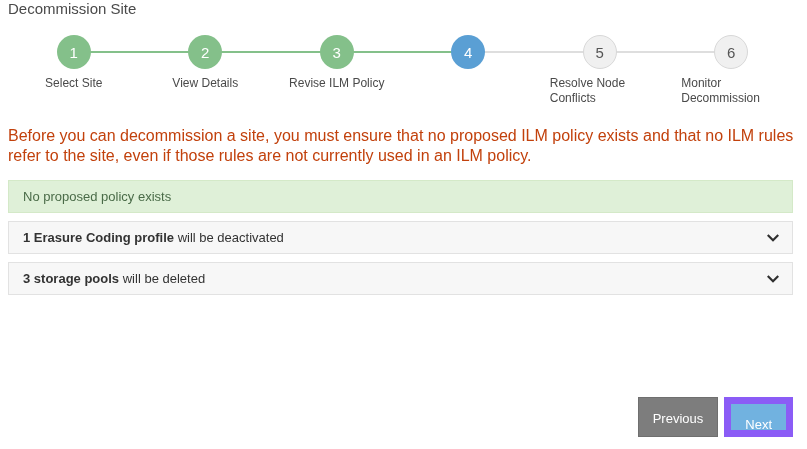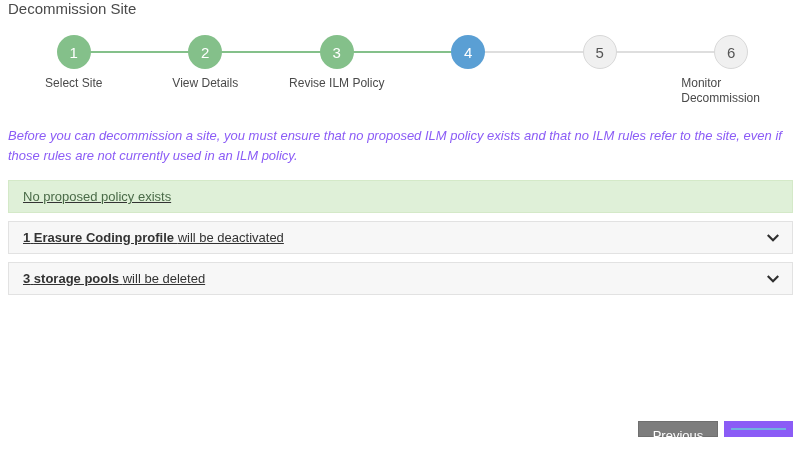--- a/index.html
+++ b/index.html
@@ -87,32 +87,30 @@
     max-width: 100px;
   }
   .step-label.current {
     font-weight: bold;
     color: #333333;
   }
 
   
   .description {
     margin: 20px 8px 0 8px;
-    font-size: 13px;
+    font-size: 16px;
     line-height: 20px;
-    color: #8b5cf6;
+    color: #c2410c;
     width: 790px;
-    font-style: italic;
   }
 
   
   .panels {
     margin: 14px 8px 0 8px;
     width: 785px;
-    text-decoration: underline;
   }
   .panel {
     box-sizing: border-box;
     width: 785px;
     height: 33px;
     display: flex;
     align-items: center;
     margin-bottom: 8px;
     font-size: 13px;
     padding: 0 12px 0 14px;
@@ -147,22 +145,22 @@
     right: 14px;
     bottom: 12px;
     display: flex;
     gap: 6px;
   }
   .btn {
     font-family: "Liberation Sans", sans-serif;
     font-size: 13px;
     color: #ffffff;
     border: none;
-    padding: 0 14px;
-    height: 16px;
+    padding: 7px 14px;
+    height: 40px;
     line-height: 28px;
     cursor: pointer;
     box-sizing: border-box;
   }
   .btn-secondary {
     background: #7d7d7d;
     border: 1px solid #6f6f6f;
   }
   .btn-primary {
     background: #71b2e0;
@@ -204,20 +202,21 @@
         <div class="connector right gray"></div>
         <div class="circle active">4</div>
       </div>
     </div>
     <div class="step">
       <div class="step-circle-wrap">
         <div class="connector left gray"></div>
         <div class="connector right gray"></div>
         <div class="circle todo">5</div>
       </div>
+      <div class="step-label">Resolve Node Conflicts</div>
     </div>
     <div class="step">
       <div class="step-circle-wrap">
         <div class="connector left gray"></div>
         <div class="circle todo">6</div>
       </div>
       <div class="step-label">Monitor Decommission</div>
     </div>
   </div>
 

